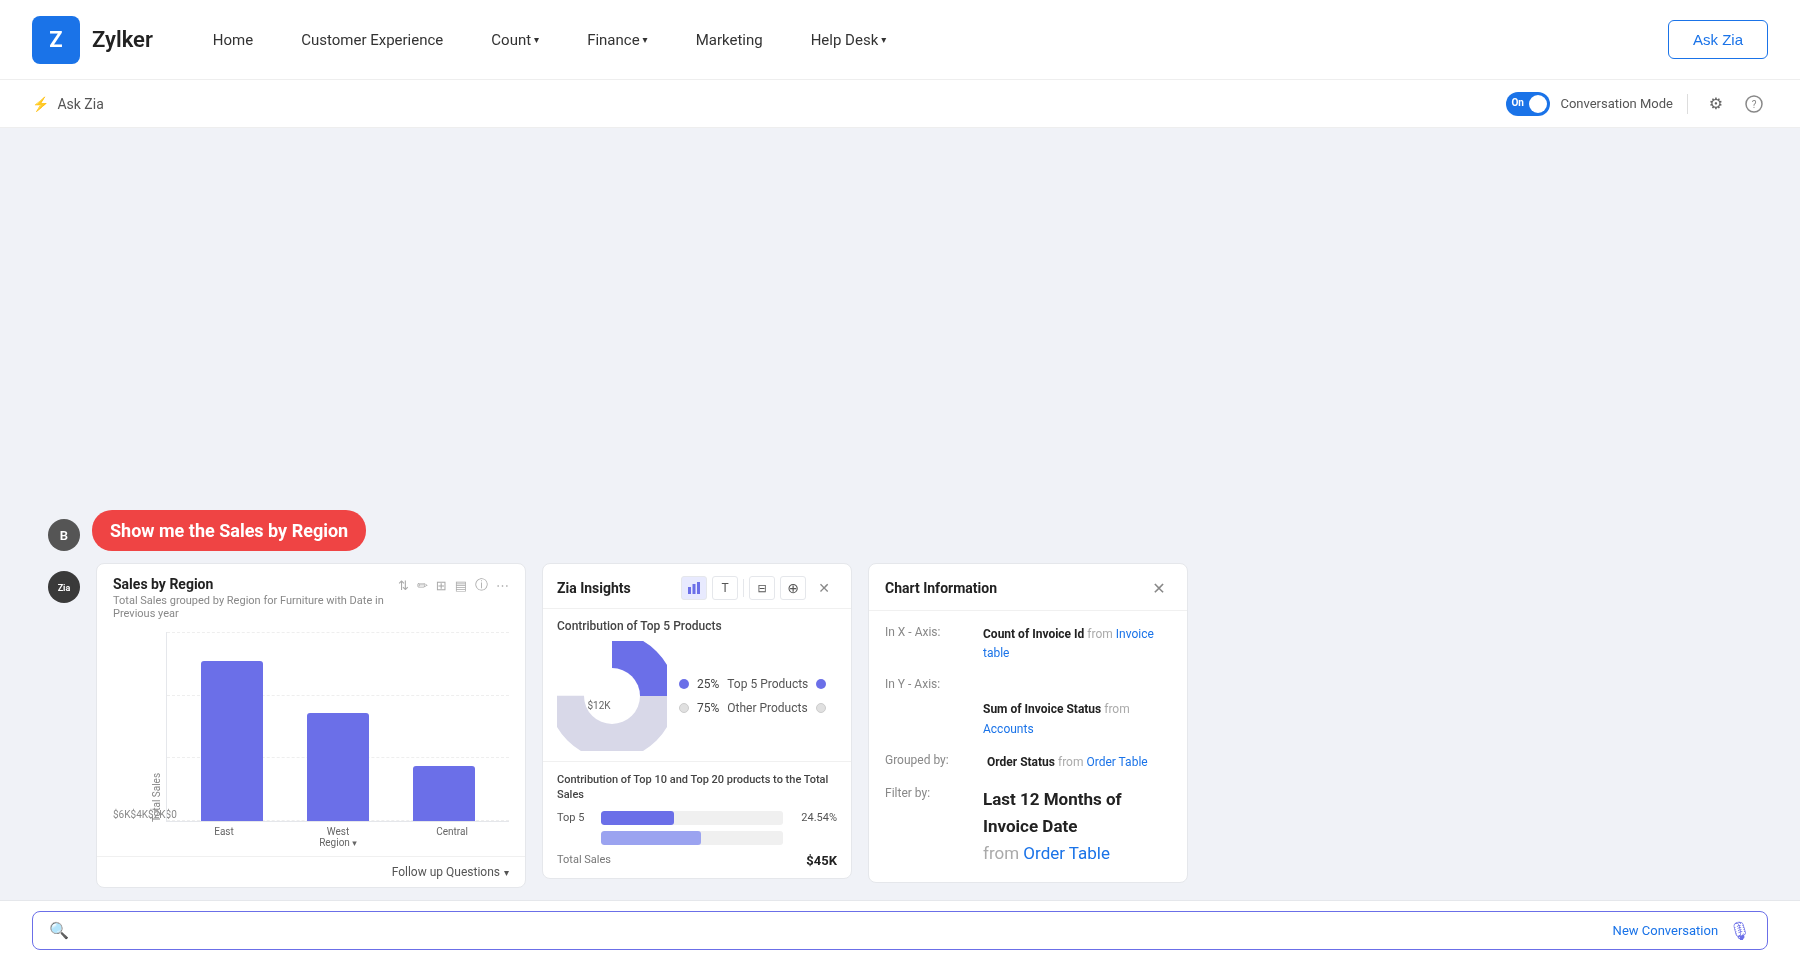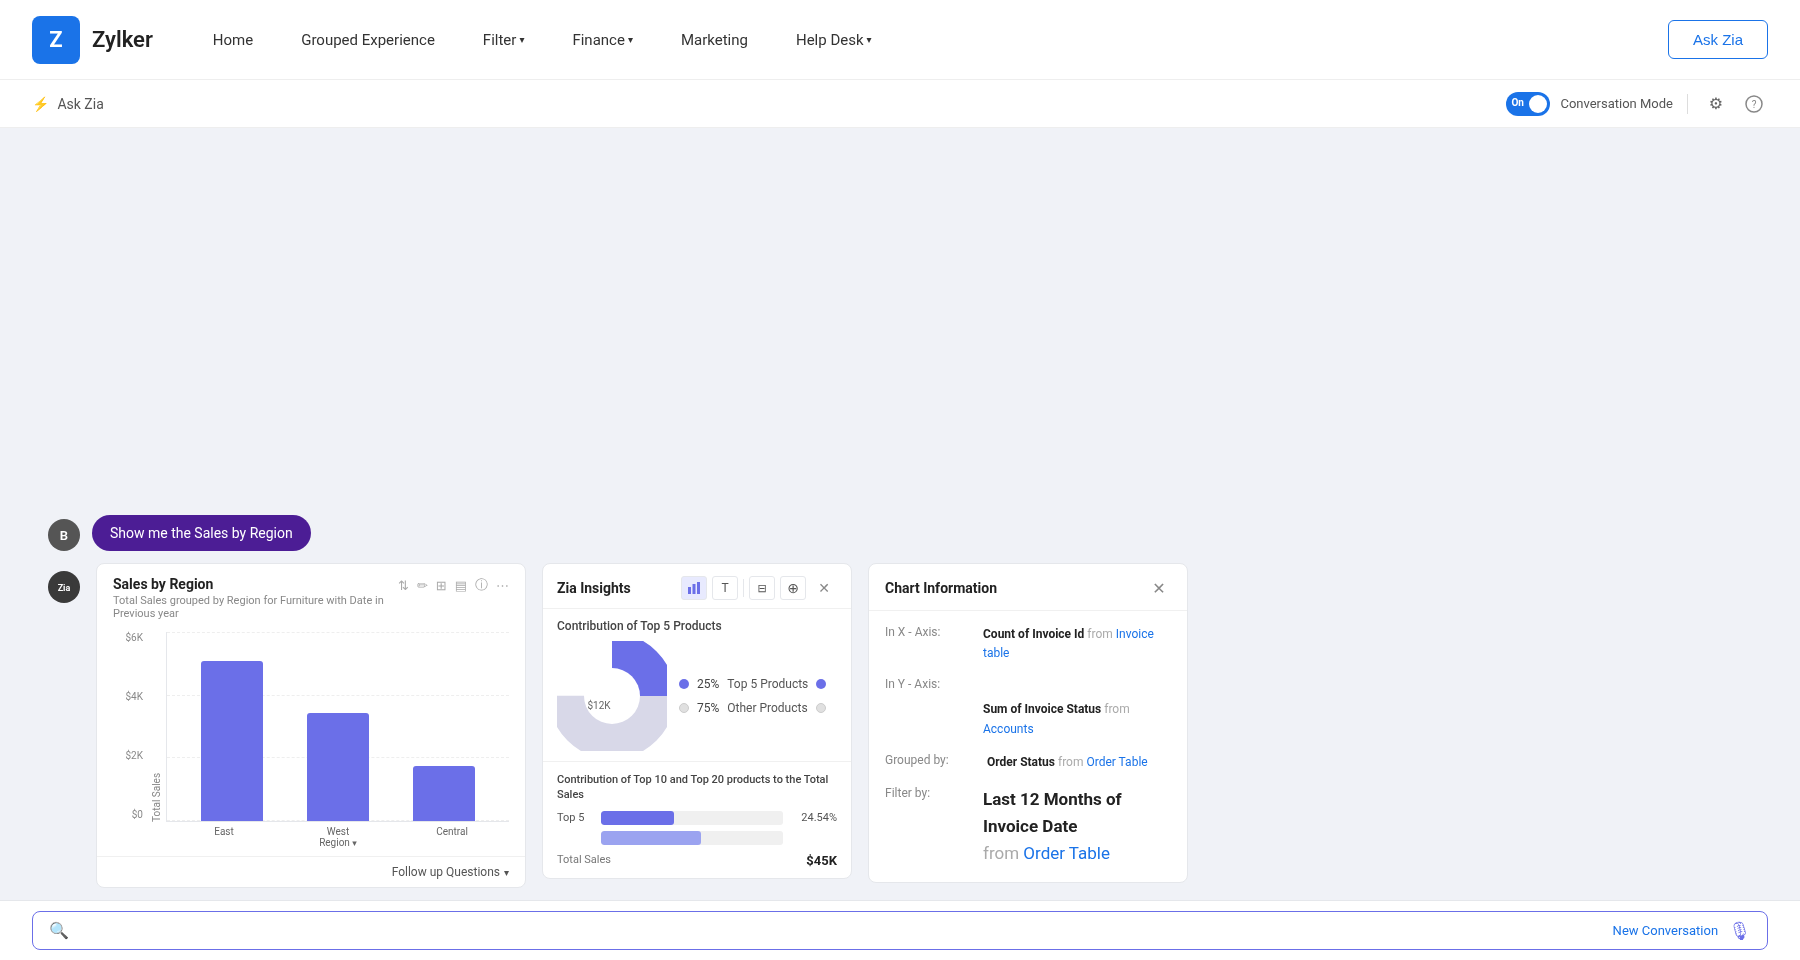--- a/index.html
+++ b/index.html
@@ -8,23 +8,23 @@
 </head>
 <body>
 
 <header style="display:flex;align-items:center;padding:0 32px;height:80px;border-bottom:1px solid #eee;background:#fff;">
   <div style="display:flex;align-items:center;gap:12px;margin-right:60px;">
     <div style="width:48px;height:48px;background:#1a73e8;border-radius:8px;display:flex;align-items:center;justify-content:center;color:#fff;font-size:22px;font-weight:700;">Z</div>
     <span style="font-size:22px;font-weight:600;color:#222;">Zylker</span>
   </div>
   <nav style="display:flex;align-items:center;gap:48px;flex:1;">
     <span style="font-size:15px;color:#333;cursor:pointer;">Home</span>
-    <span style="font-size:15px;color:#333;cursor:pointer;">Grouped Experience</span>
+    <span style="font-size:15px;color:#333;cursor:pointer;">Customer Experience</span>
     <span style="font-size:15px;color:#333;cursor:pointer;display:flex;align-items:center;gap:3px;">
-        <span>Filter</span>
+        <span>Count</span>
         <span style="font-size:10px;">▾</span>
       </span>
     <span style="font-size:15px;color:#333;cursor:pointer;display:flex;align-items:center;gap:3px;">
         <span>Finance</span>
         <span style="font-size:10px;">▾</span>
       </span>
     <span style="font-size:15px;color:#333;cursor:pointer;">Marketing</span>
     <span style="font-size:15px;color:#333;cursor:pointer;display:flex;align-items:center;gap:3px;">
         <span>Help Desk</span>
         <span style="font-size:10px;">▾</span>
@@ -56,21 +56,21 @@
     </div>
   </div>
 </div>
 
 <div style="background:#f0f2f7;height:calc(960px - 80px - 48px - 60px);display:flex;flex-direction:column;overflow:hidden;">
 
   <div style="flex:1;padding:24px 48px 0;display:flex;flex-direction:column;justify-content:flex-end;">
 
     <div style="display:flex;align-items:flex-end;gap:12px;margin-bottom:12px;">
       <div style="width:32px;height:32px;border-radius:50%;background:#555;color:#fff;font-size:13px;font-weight:600;display:flex;align-items:center;justify-content:center;flex-shrink:0;">B</div>
-      <div style="background:#4c1d95;color:#fff;padding:10px 18px;border-radius:20px;font-size:14px;font-weight:400;">Show me the Sales by Region</div>
+      <div style="background:#ef4444;color:#fff;padding:10px 18px;border-radius:20px;font-size:18px;font-weight:700;">Show me the Sales by Region</div>
     </div>
   </div>
 
   <div style="display:flex;padding:0 48px 12px;gap:16px;align-items:flex-start;">
 
     <div style="width:32px;height:32px;border-radius:50%;background:#3a3a3a;color:#fff;font-size:10px;font-weight:700;display:flex;align-items:center;justify-content:center;flex-shrink:0;margin-top:8px;">
       <svg width="20" height="20" viewBox="0 0 20 20">
           <circle cx="10" cy="10" r="9" fill="#3a3a3a"></circle>
           <text x="10" y="14" text-anchor="middle" font-size="9" fill="#fff" font-weight="700">Zia</text>
         </svg>
@@ -88,21 +88,21 @@
           <span style="cursor:pointer;font-size:13px;">⊞</span>
           <span style="cursor:pointer;font-size:13px;">▤</span>
           <span style="cursor:pointer;font-size:13px;">ⓘ</span>
           <span style="cursor:pointer;font-size:13px;">⋯</span>
         </div>
       </div>
 
       <div style="padding:8px 16px 0;position:relative;">
         <div style="display:flex;height:190px;position:relative;">
 
-          <div style="display:flex;flex-direction:column;justify-content:space-between;align-items:flex-end;padding-right:8px;width:38px;padding-bottom:2px;">
+          <div style="display:flex;justify-content:space-between;align-items:flex-end;padding-right:8px;width:38px;padding-bottom:2px;">
             <span style="font-size:10px;color:#888;">$6K</span>
             <span style="font-size:10px;color:#888;">$4K</span>
             <span style="font-size:10px;color:#888;">$2K</span>
             <span style="font-size:10px;color:#888;">$0</span>
           </div>
 
           <div style="writing-mode:vertical-rl;transform:rotate(180deg);font-size:10px;color:#888;white-space:nowrap;margin-right:4px;display:flex;align-items:center;">Total Sales</div>
 
           <div style="flex:1;display:flex;align-items:flex-end;border-left:1px solid #e5e7eb;border-bottom:1px solid #e5e7eb;position:relative;padding:0 12px;gap:0;">
 

